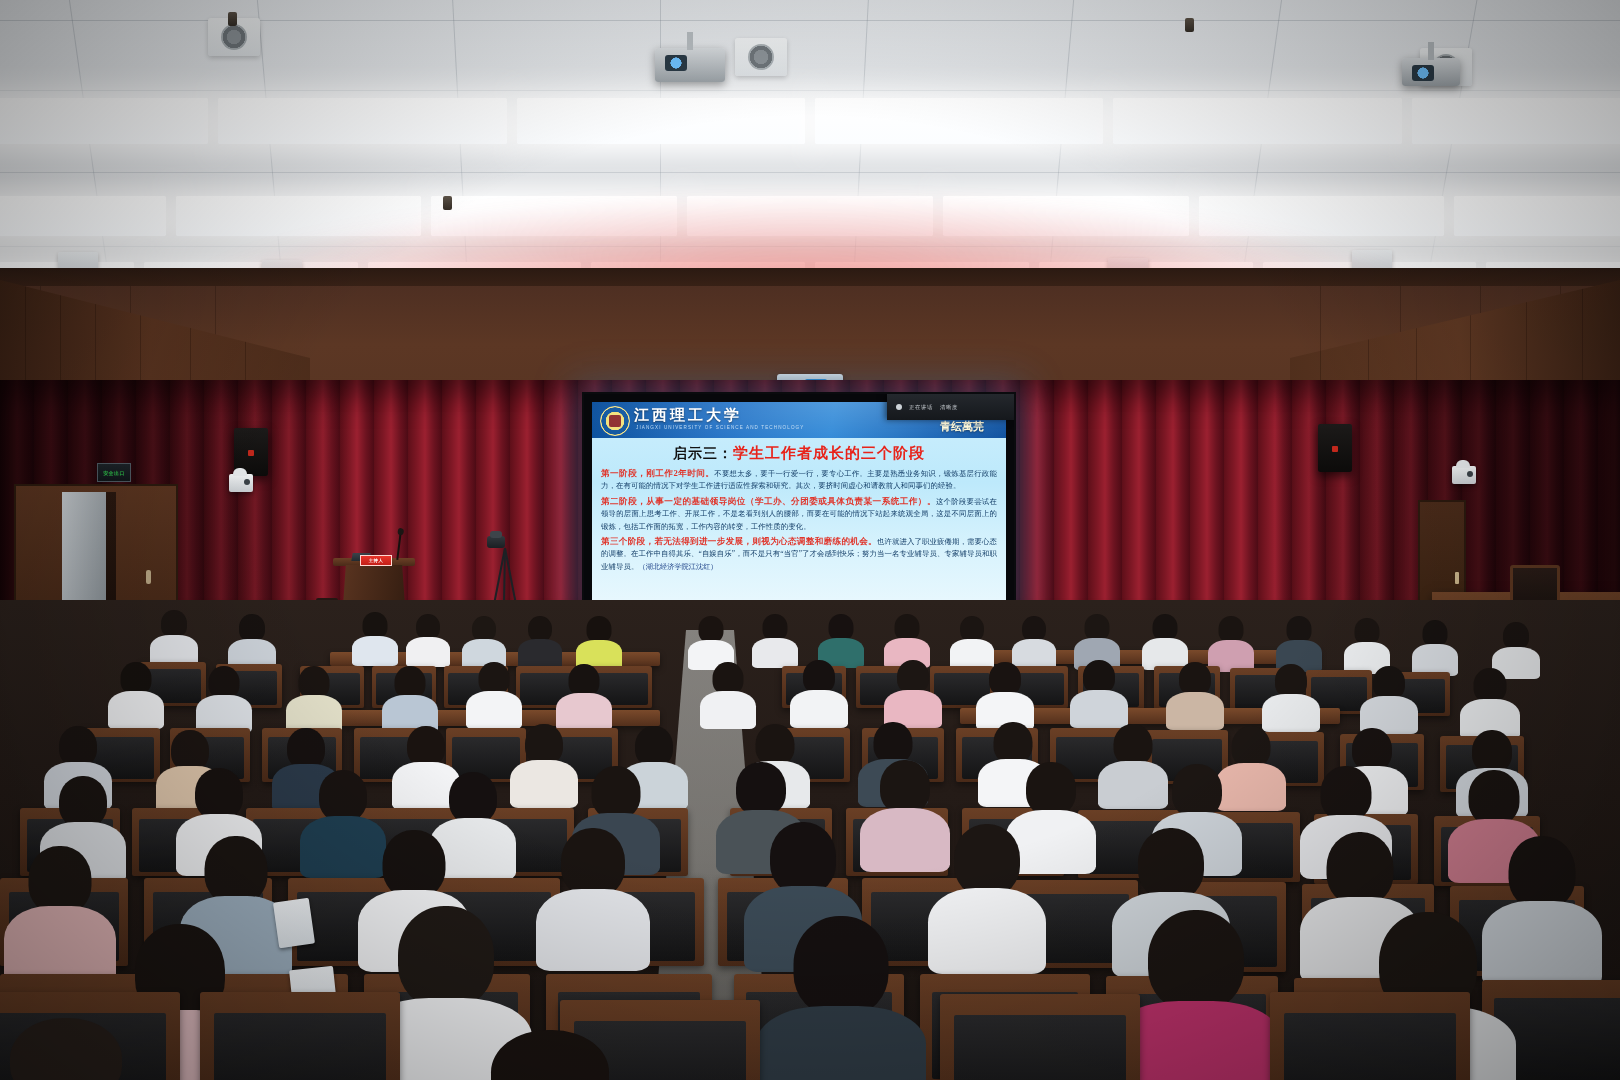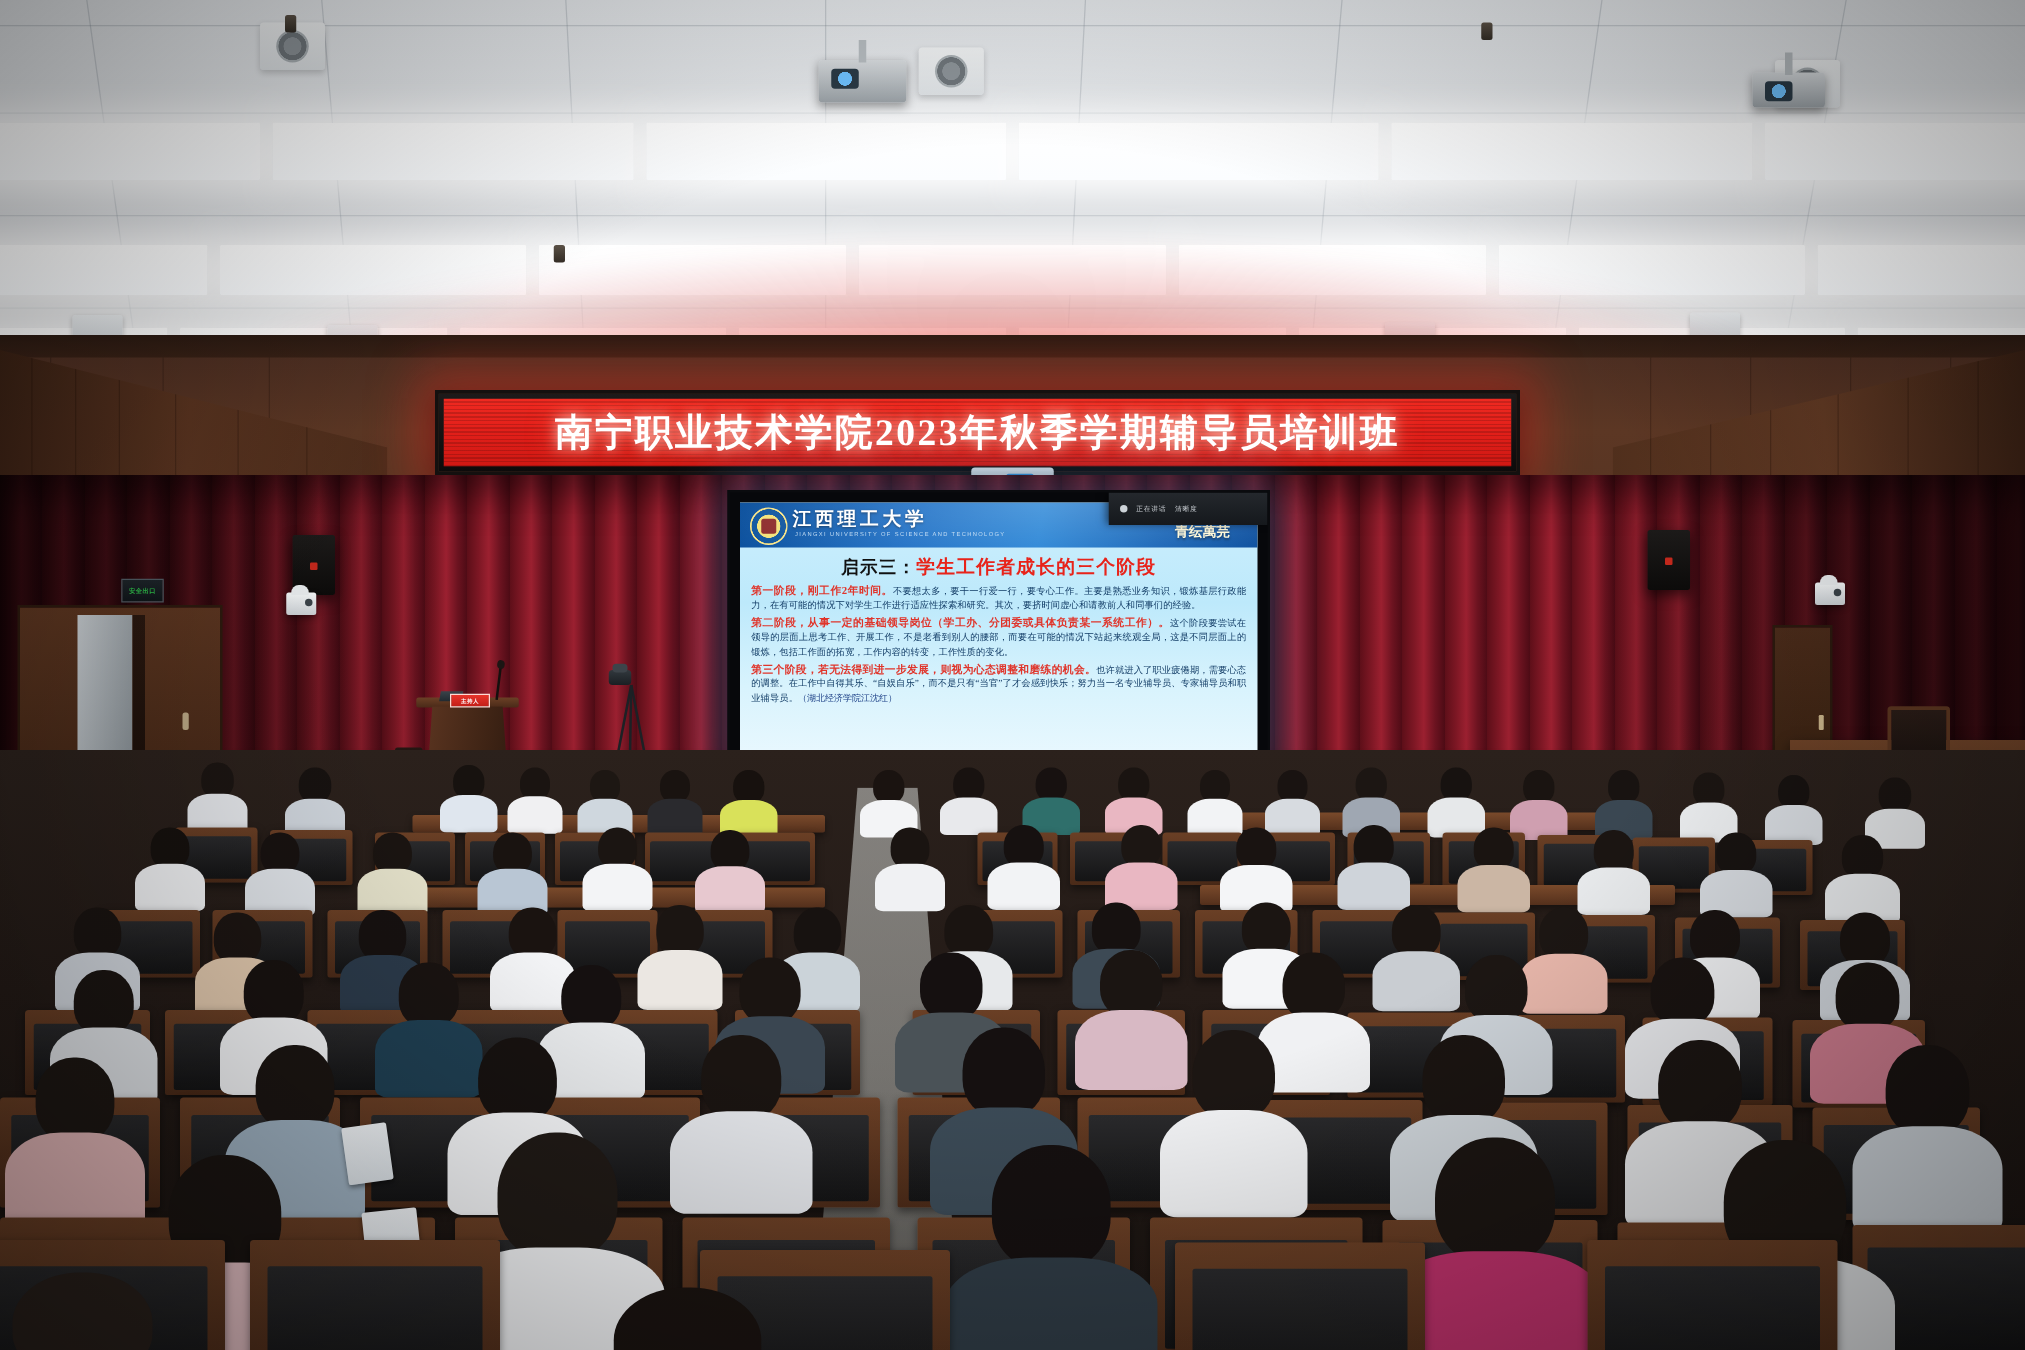--- a/index.html
+++ b/index.html
@@ -507,25 +507,20 @@
     <div class="woodlines">
       <i style="left:30px"></i>
         <i style="left:78px"></i>
         <i style="left:126px"></i>
       <i style="left:180px"></i>
         <i style="left:236px"></i>
         <i style="left:292px"></i>
     </div>
   </div>
 
-  <div class="led-frame">
-    <div class="led-screen">
-      <div class="led-text">南宁职业技术学院2023年秋季学期辅导员培训班</div>
-    </div>
-  </div>
   <div class="led-projsmall"></div>
 
   <div class="curtain"></div>
   <div class="curtain-shadow"></div>
 
   <div class="spk-wall" style="left:234px;top:428px;"></div>
   <div class="spk-wall" style="left:1318px;top:424px;"></div>
   <div class="wall-cam" style="left:229px;top:474px;"></div>
   <div class="wall-cam" style="left:1452px;top:466px;"></div>
 

